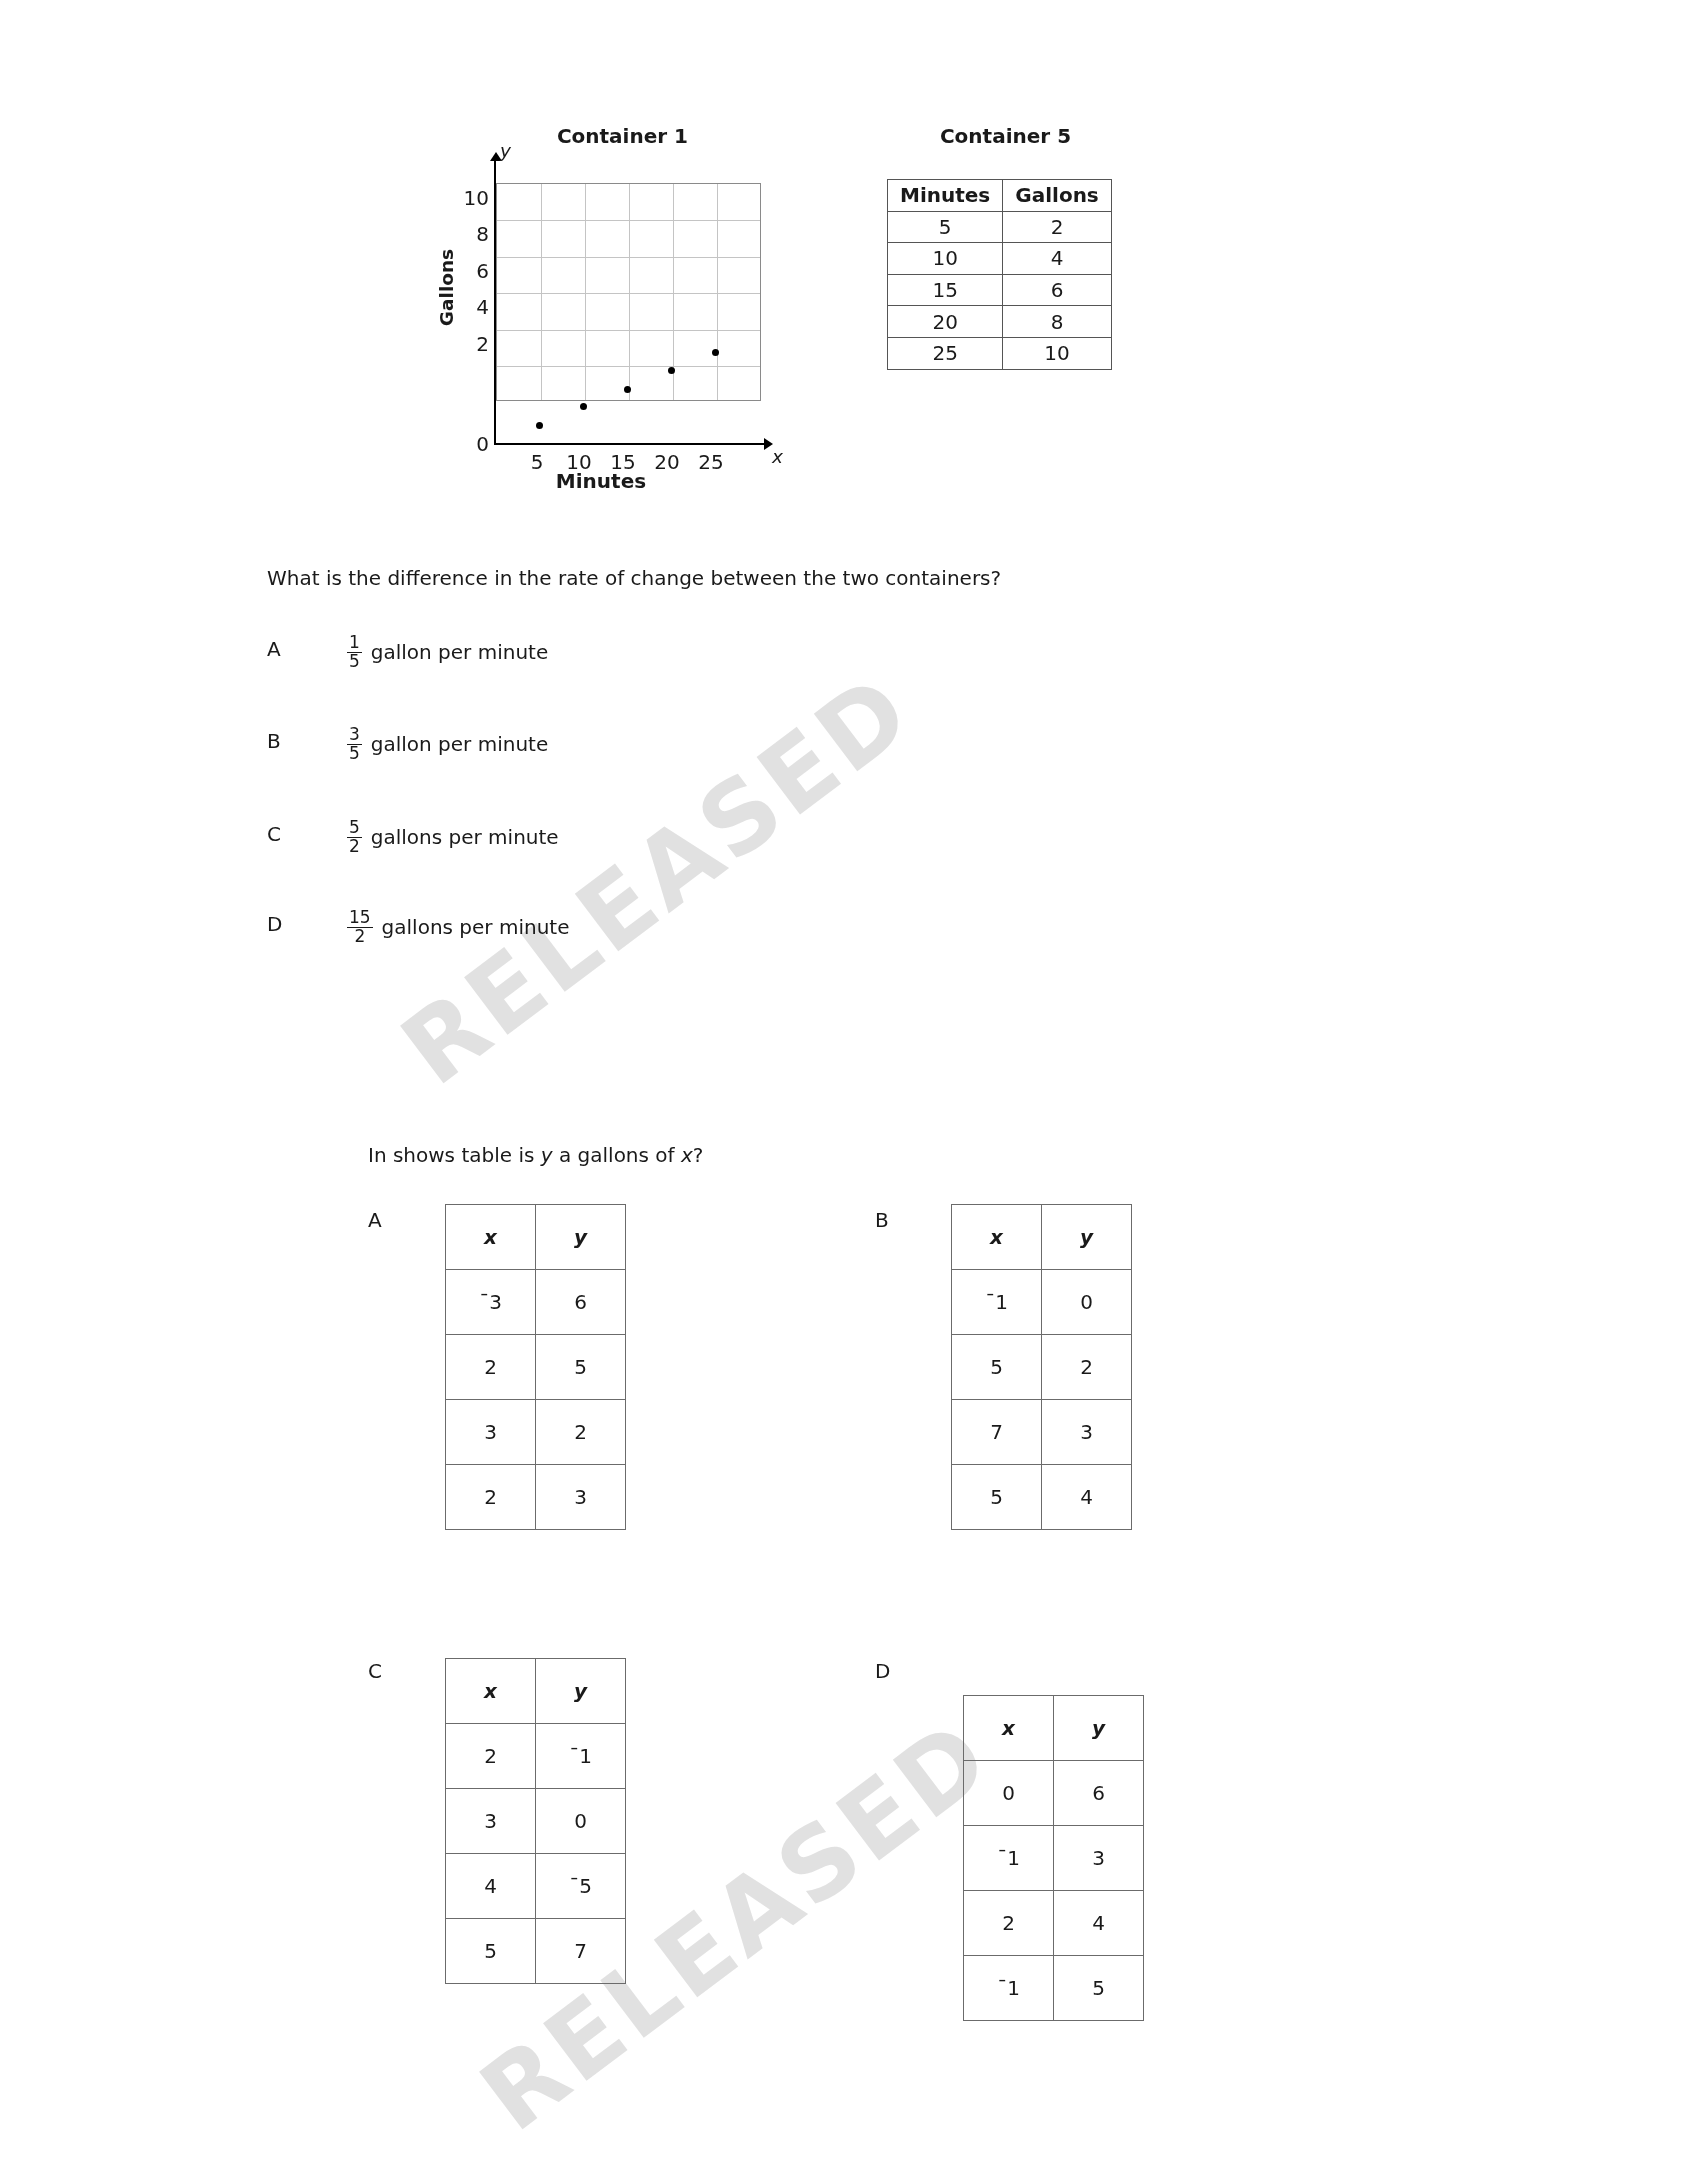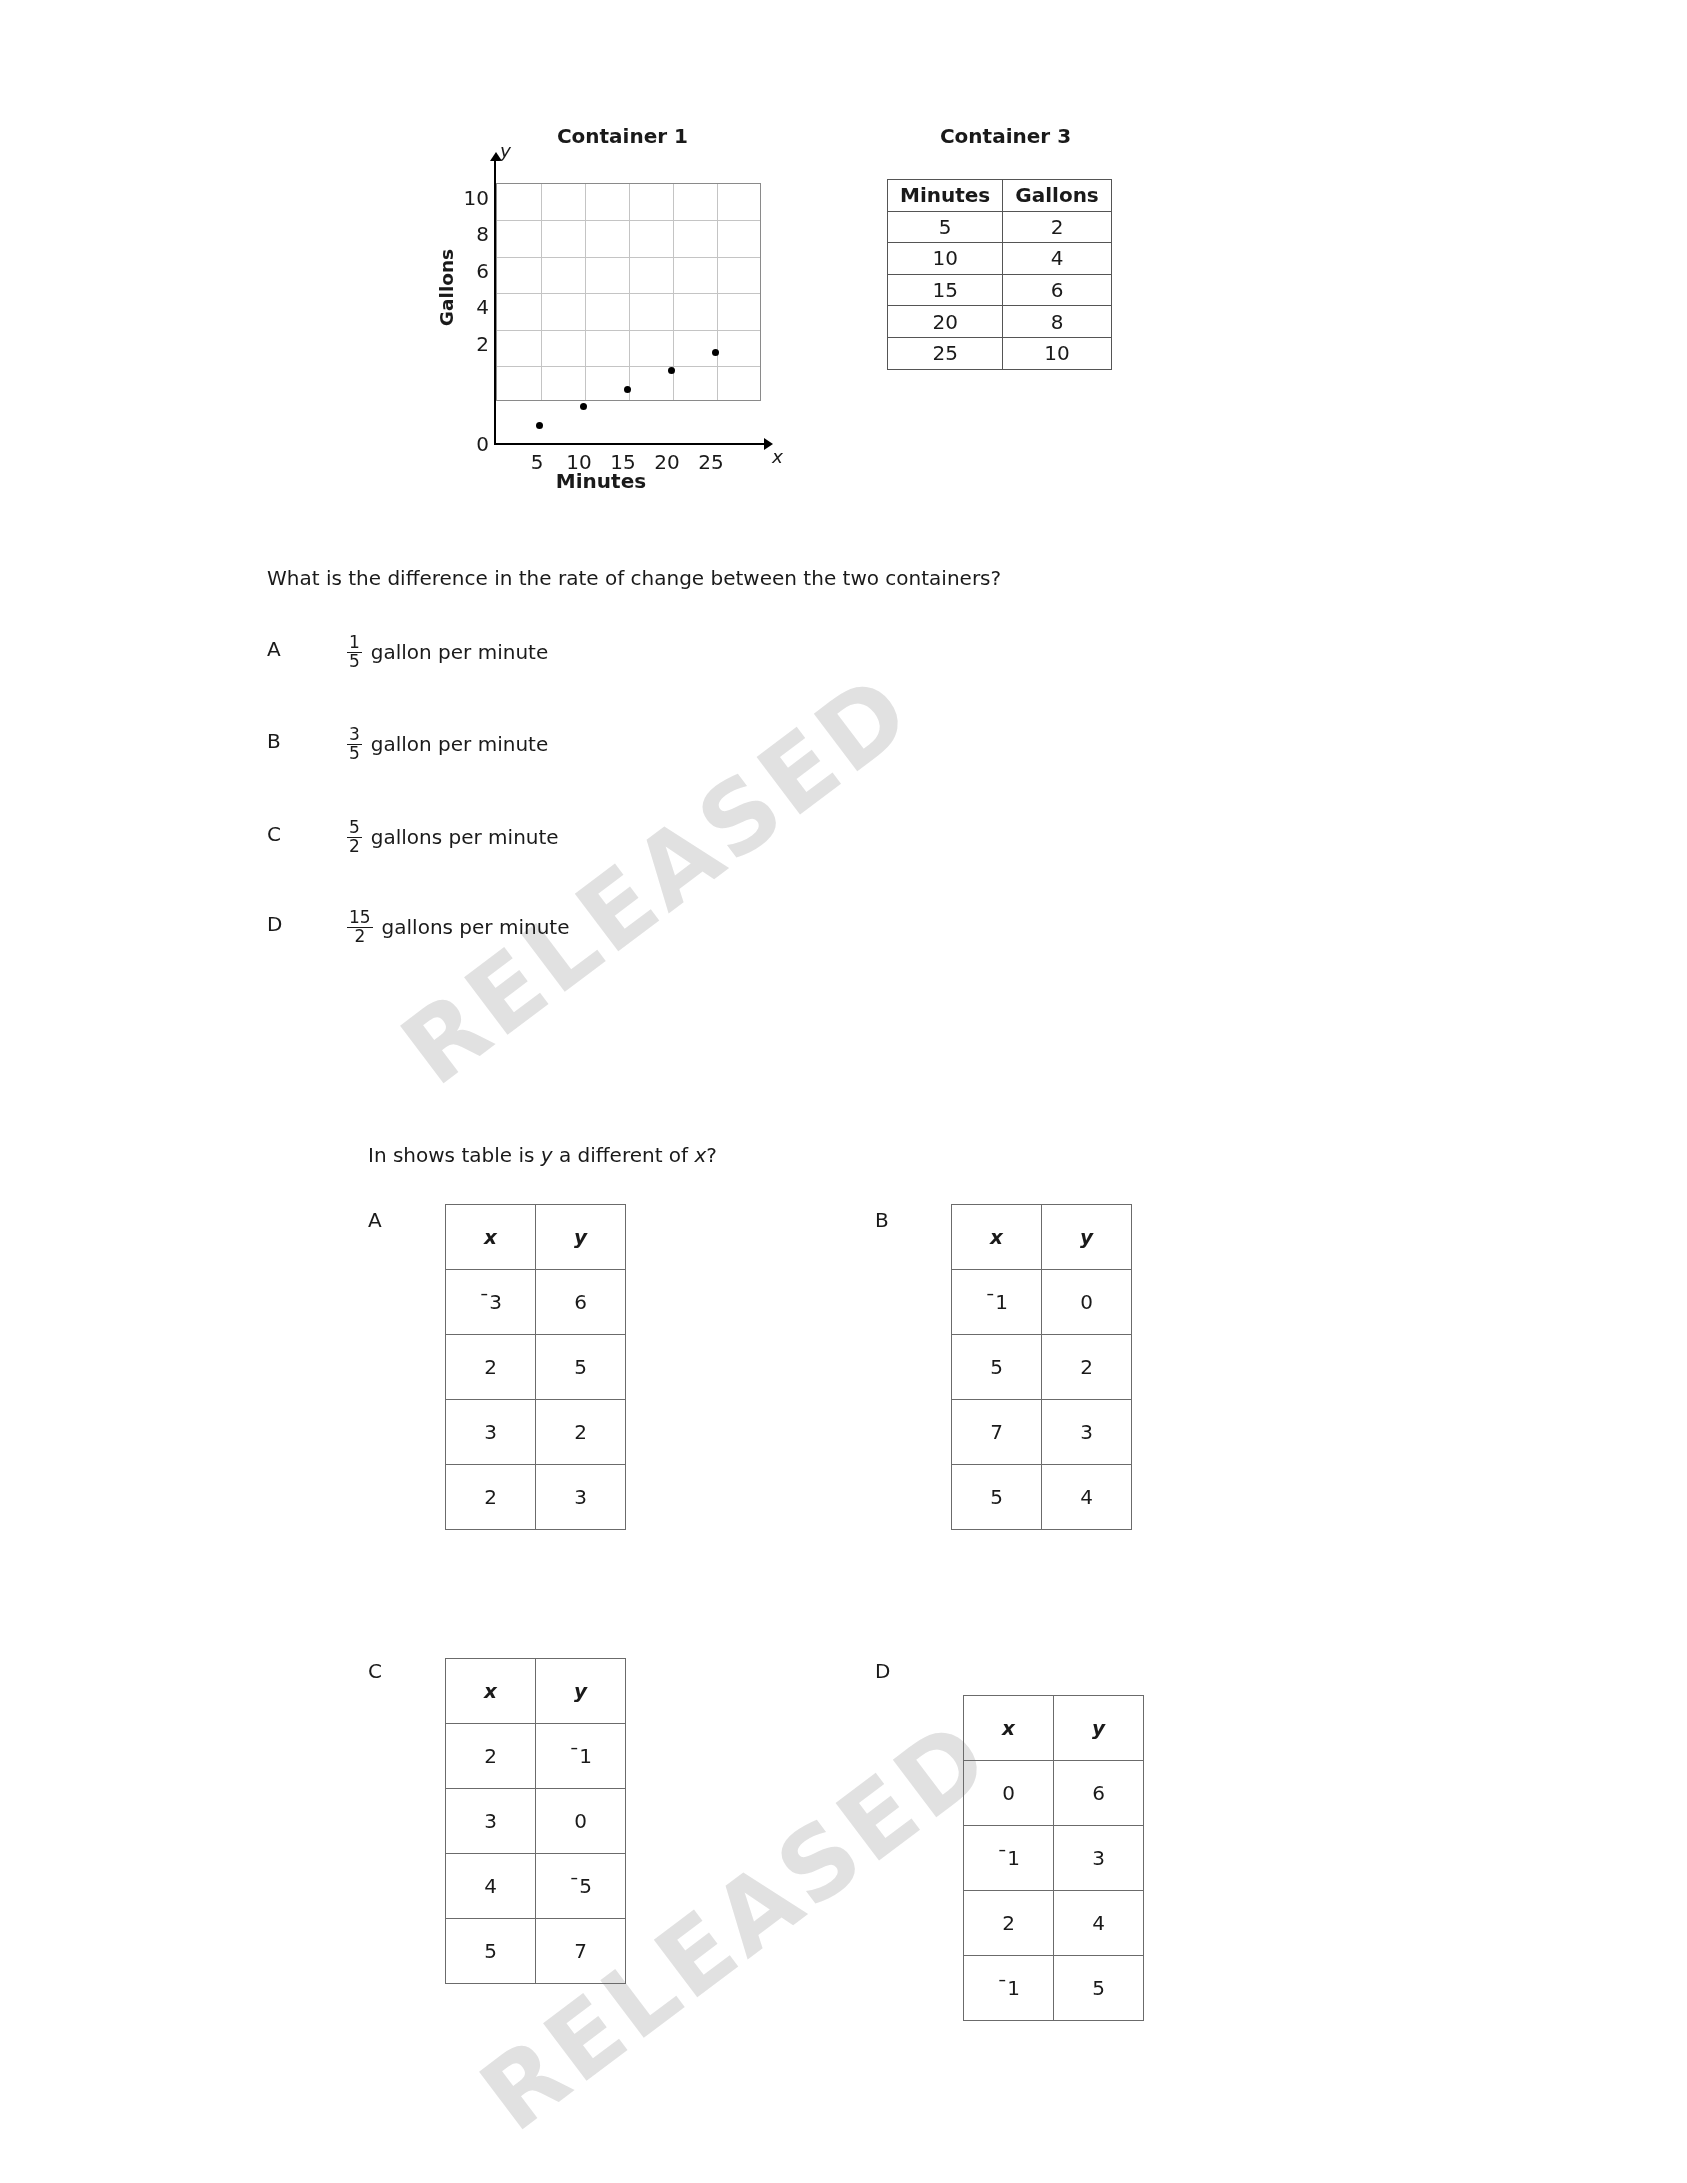--- a/index.html
+++ b/index.html
@@ -257,21 +257,21 @@
 </head>
 <body>
 
 <div class="page">
 
   <div class="watermark wm1">RELEASED</div>
   <div class="watermark wm2">RELEASED</div>
 
 
   <div class="c1-title">Container 1</div>
-  <div class="c2-title">Container 3</div>
+  <div class="c2-title">Container 5</div>
 
   <div class="graph-wrap">
     <div class="y-axis-label">Gallons</div>
     <div class="x-axis-label">Minutes</div>
 
     <div class="grid">
       <div class="vline" style="left:44px"></div>
       <div class="vline" style="left:88px"></div>
       <div class="vline" style="left:132px"></div>
       <div class="vline" style="left:176px"></div>
@@ -374,21 +374,21 @@
   <div class="choice-letter" style="left:267px; top:912px">D</div>
   <div class="choice-text" style="left:347px; top:910px">
     <span class="frac">
       <span class="num">15</span>
       <span class="den">2</span>
     </span>
     <span>gallons per minute</span>
   </div>
 
   <div class="q2-question">
-    <span>In shows table is </span><i>y</i><span> a different of </span><i>x</i><span>?</span>
+    <span>In shows table is </span><i>y</i><span> a gallons of </span><i>x</i><span>?</span>
   </div>
 
   <div class="opt-letter" style="left:368px; top:1208px">A</div>
   <table class="xy-table" style="left:445px; top:1204px">
     <tbody>
         <tr>
       <th>x</th>
       <th>y</th>
     </tr>
     <tr>

